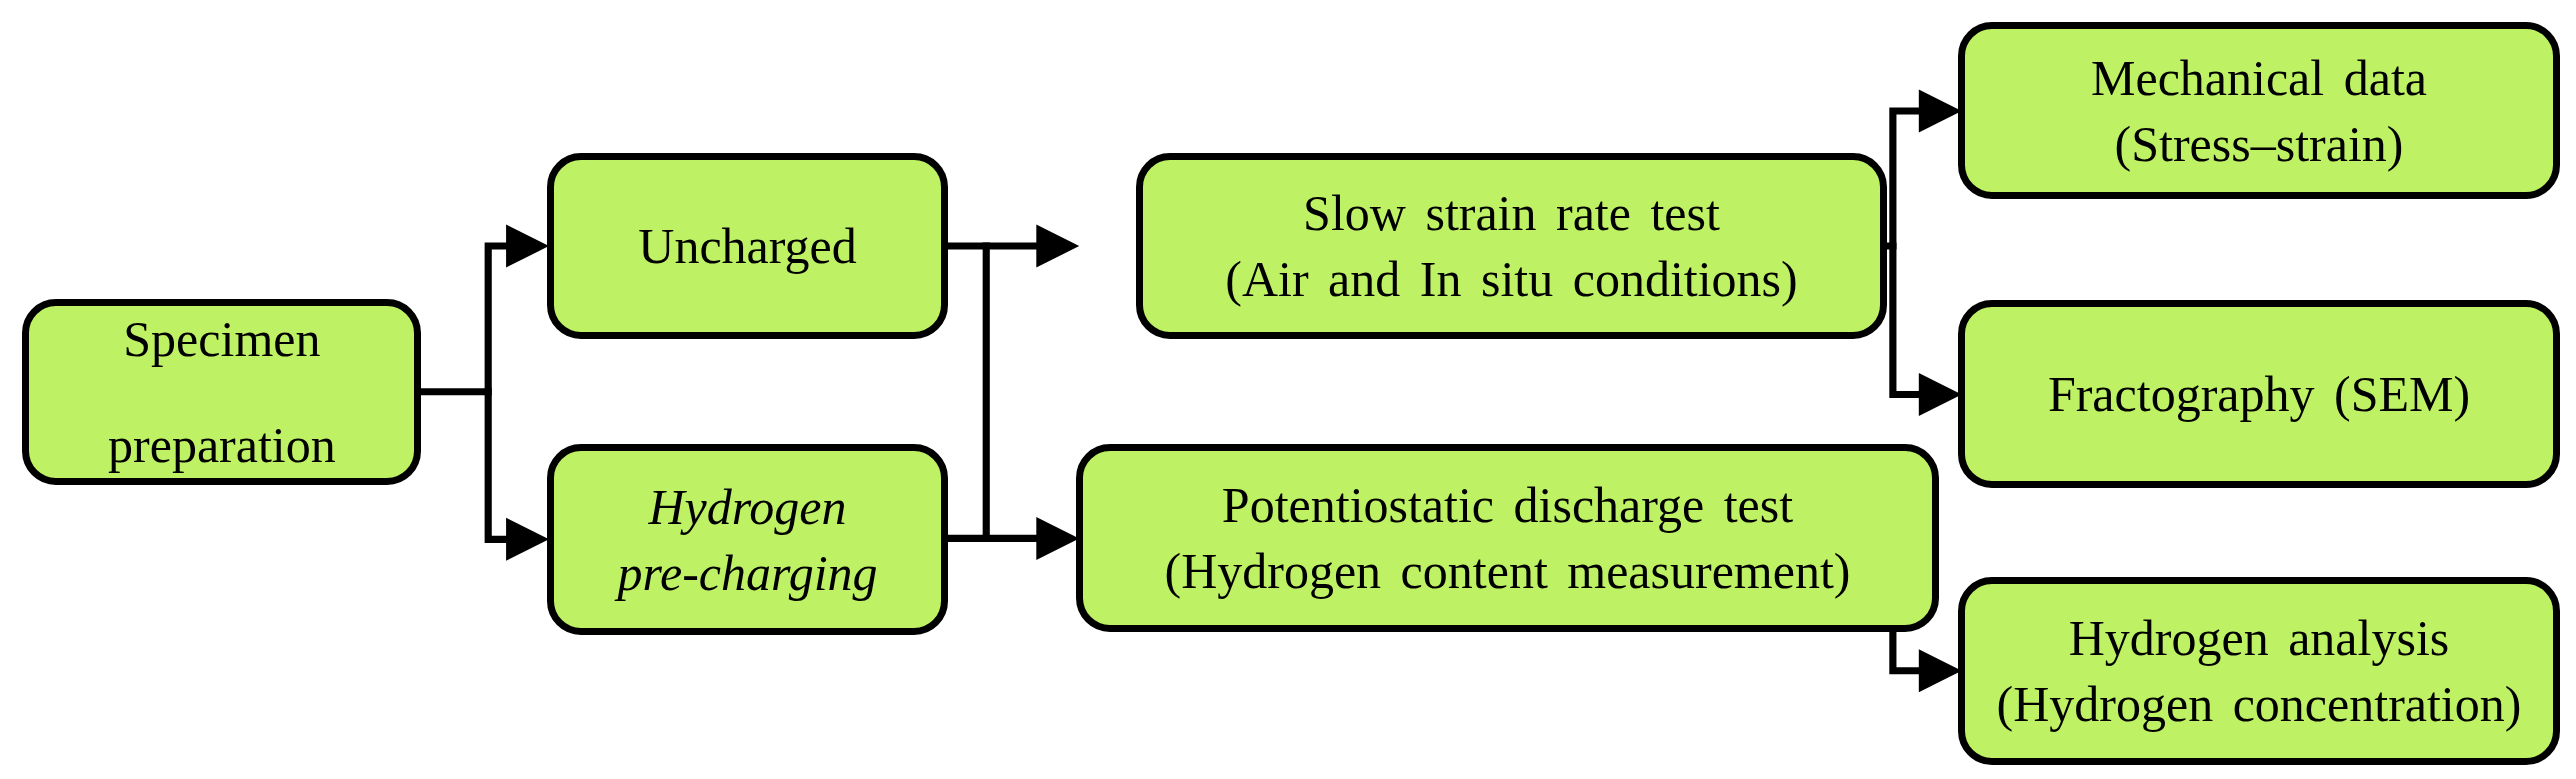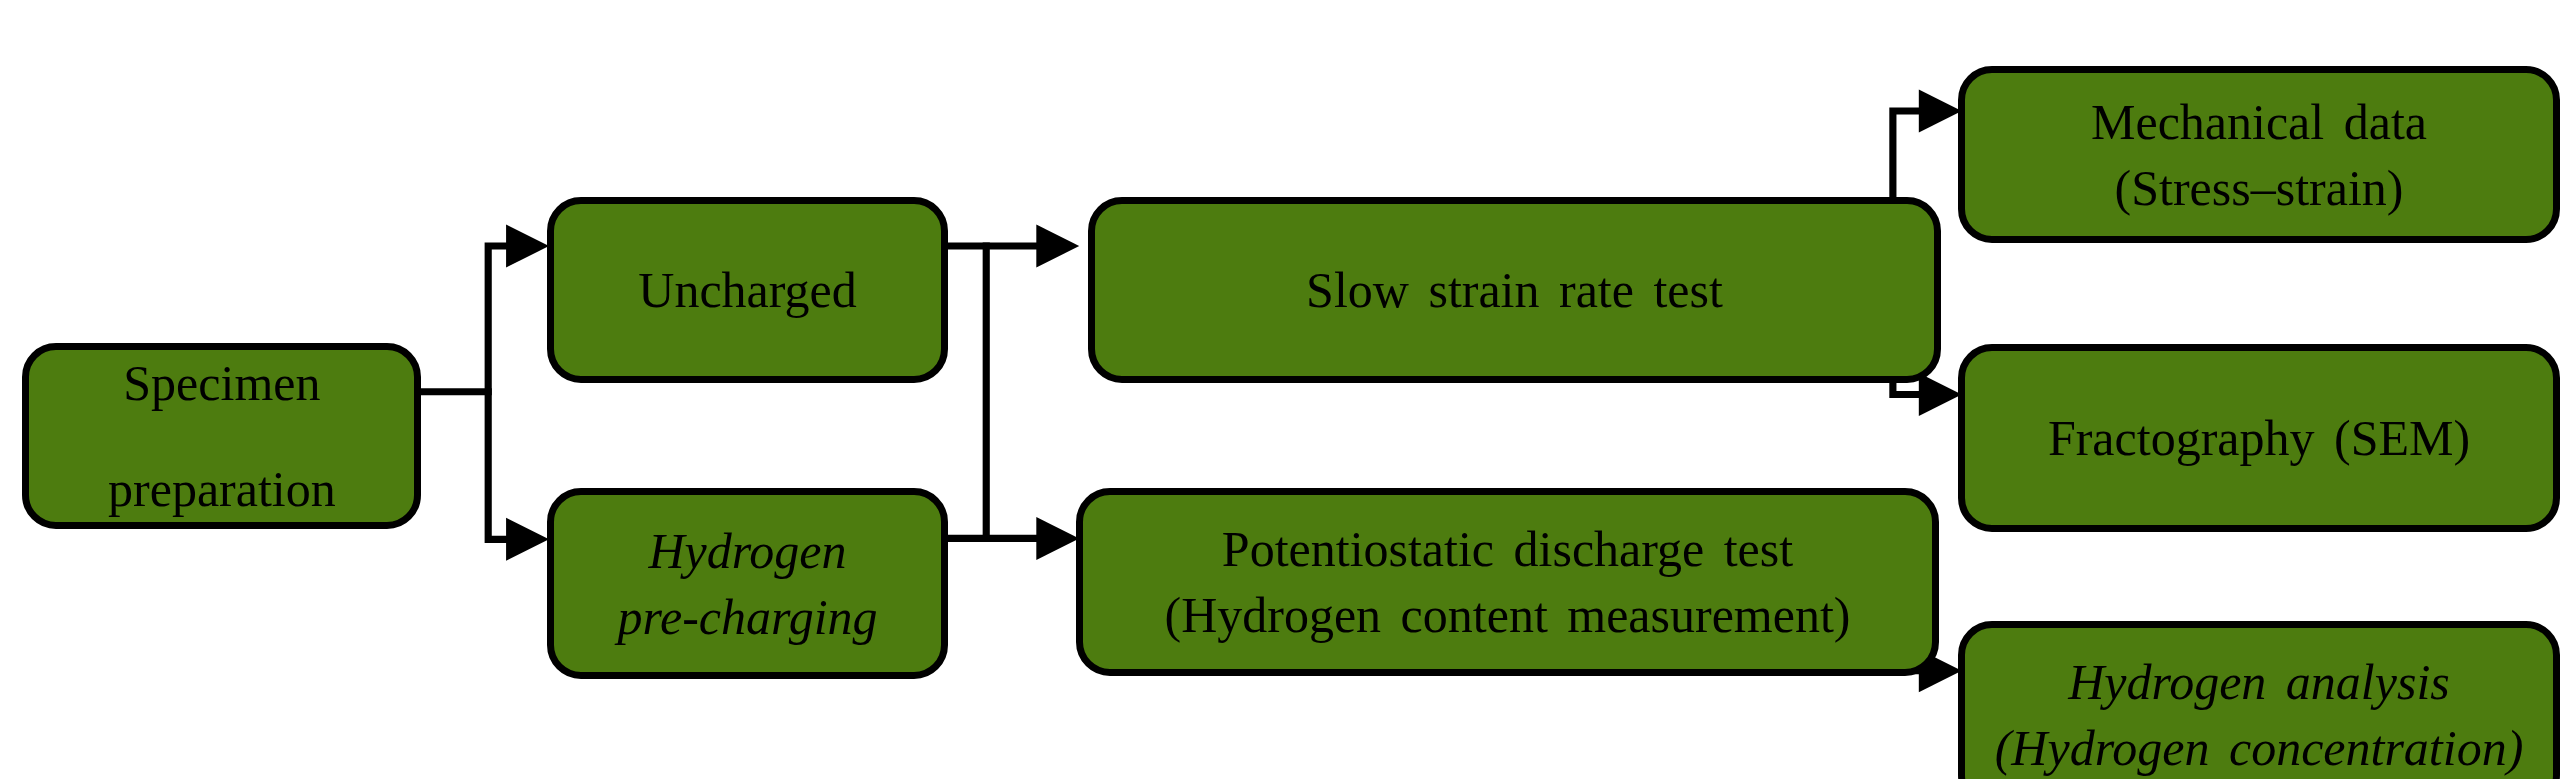--- a/index.html
+++ b/index.html
@@ -30,46 +30,45 @@
     stroke-linecap: square;
     stroke-linejoin: miter;
   }
   .connectors polygon {
     fill: #000000;
     stroke: none;
   }
   .node {
     position: absolute;
     box-sizing: border-box;
-    background: #4d7c0f;
+    background: #bef264;
     border: 7.2px solid #000000;
     border-radius: 34px;
     display: flex;
     flex-direction: column;
     align-items: center;
     justify-content: center;
     text-align: center;
     font-size: 50px;
     line-height: 66px;
     word-spacing: 0.14em;
-    margin-top: 44px;
   }
   .node span {
     display: block;
     white-space: nowrap;
   }
   
   .n-specimen      { left: 22.4px;   top: 299px; width: 399px; height: 186px; gap: 40px; }
   .n-uncharged     { left: 547px;  top: 153px; width: 401px; height: 186px; }
   .n-precharging   { left: 547px;  top: 444px; width: 401px; height: 191px; font-style: italic; }
-  .n-ssrt          { left: 1088px; top: 153px; width: 853px; height: 186px; }
+  .n-ssrt          { left: 1136px; top: 153px; width: 751px; height: 186px; }
   .n-potentio      { left: 1076px; top: 444px; width: 863px; height: 188px; }
   .n-mechdata      { left: 1958px; top: 22.4px;  width: 602px; height: 177px; }
   .n-fractography  { left: 1958px; top: 300px; width: 602px; height: 188px; }
-  .n-hanalysis     { left: 1958px; top: 577px; width: 602px; height: 188px; font-style: italic; }
+  .n-hanalysis     { left: 1958px; top: 577px; width: 602px; height: 188px; }
 </style>
 </head>
 <body>
 
 <div class="canvas">
 
   <svg class="connectors" viewBox="0 0 2881 872" xmlns="http://www.w3.org/2000/svg">
 
     <g>
       <path d="M 467 438 H 546"></path>
@@ -108,20 +107,21 @@
     <span>Uncharged</span>
   </div>
 
   <div class="node n-precharging">
     <span>Hydrogen</span>
     <span>pre-charging</span>
   </div>
 
   <div class="node n-ssrt">
     <span>Slow strain rate test</span>
+    <span>(Air and In situ conditions)</span>
   </div>
 
   <div class="node n-potentio">
     <span>Potentiostatic discharge test</span>
     <span>(Hydrogen content measurement)</span>
   </div>
 
   <div class="node n-mechdata">
     <span>Mechanical data</span>
     <span>(Stress–strain)</span>

